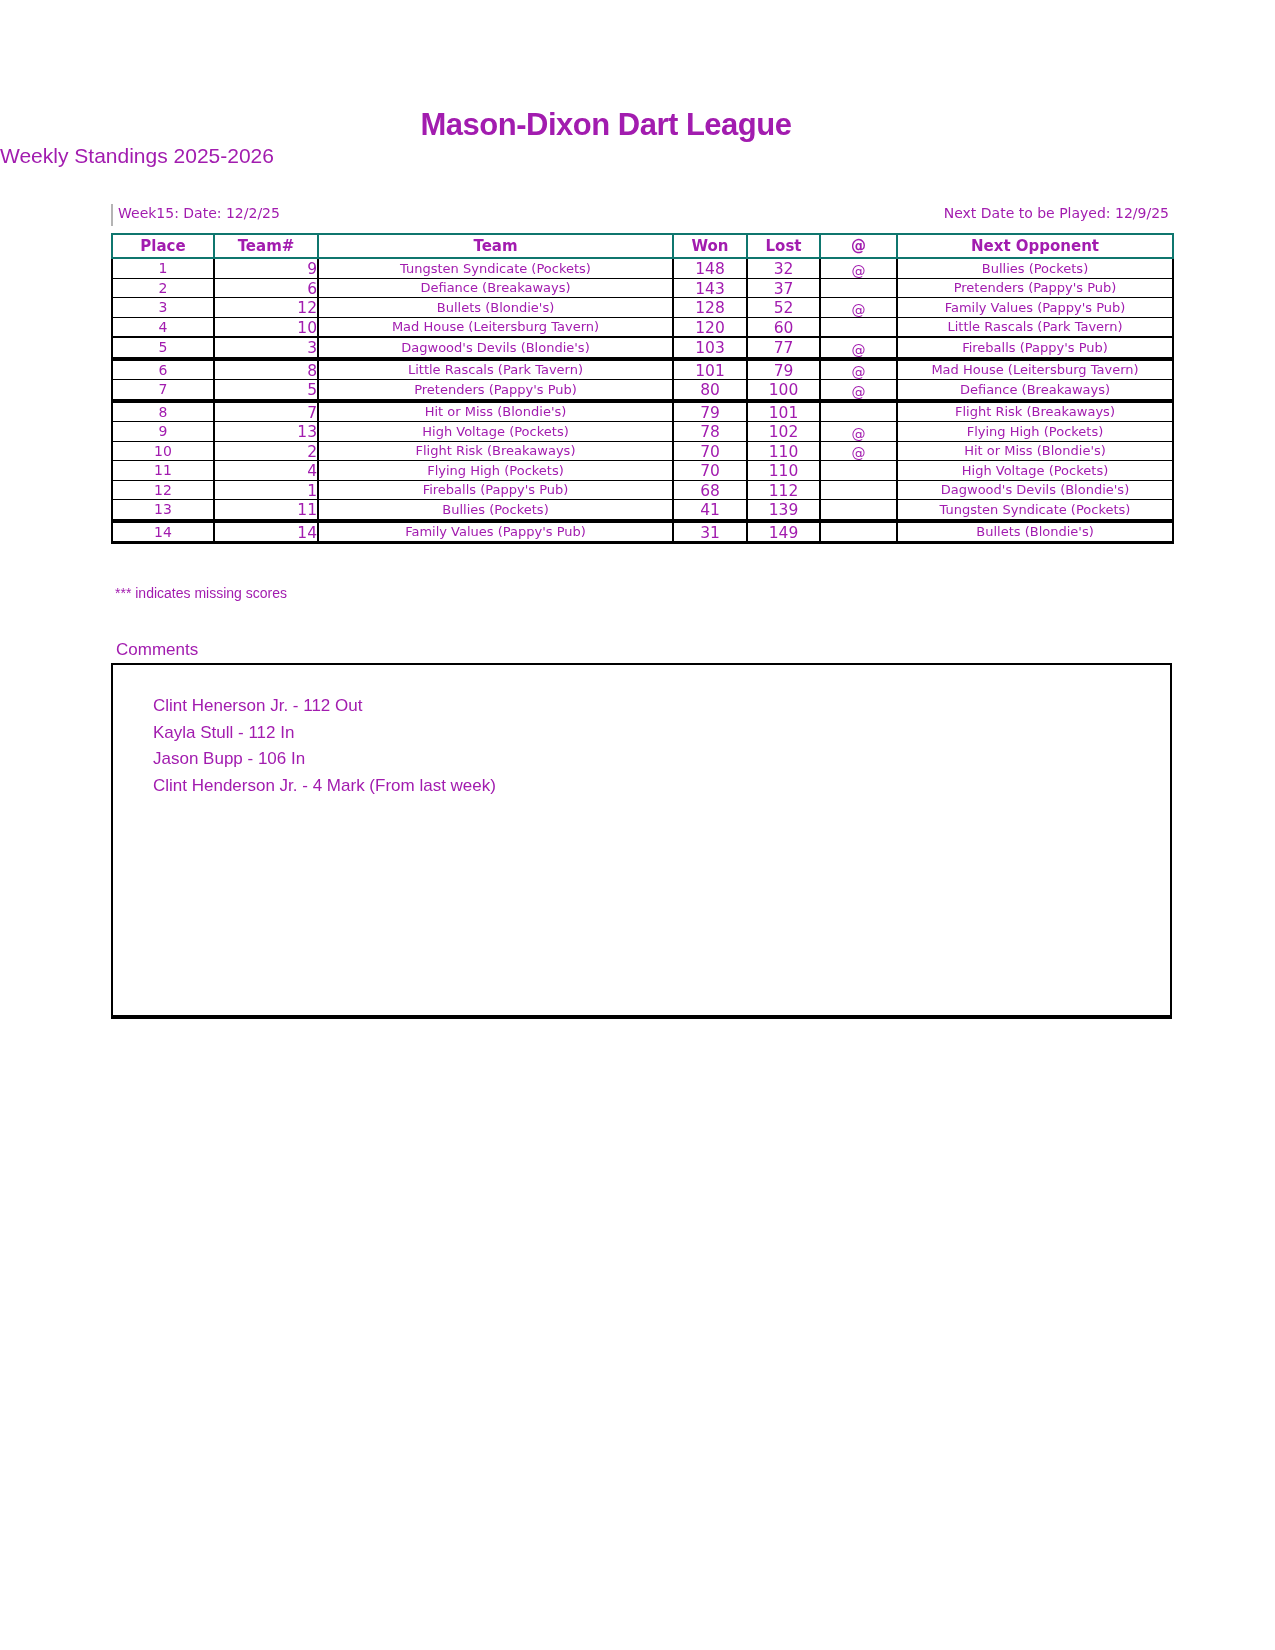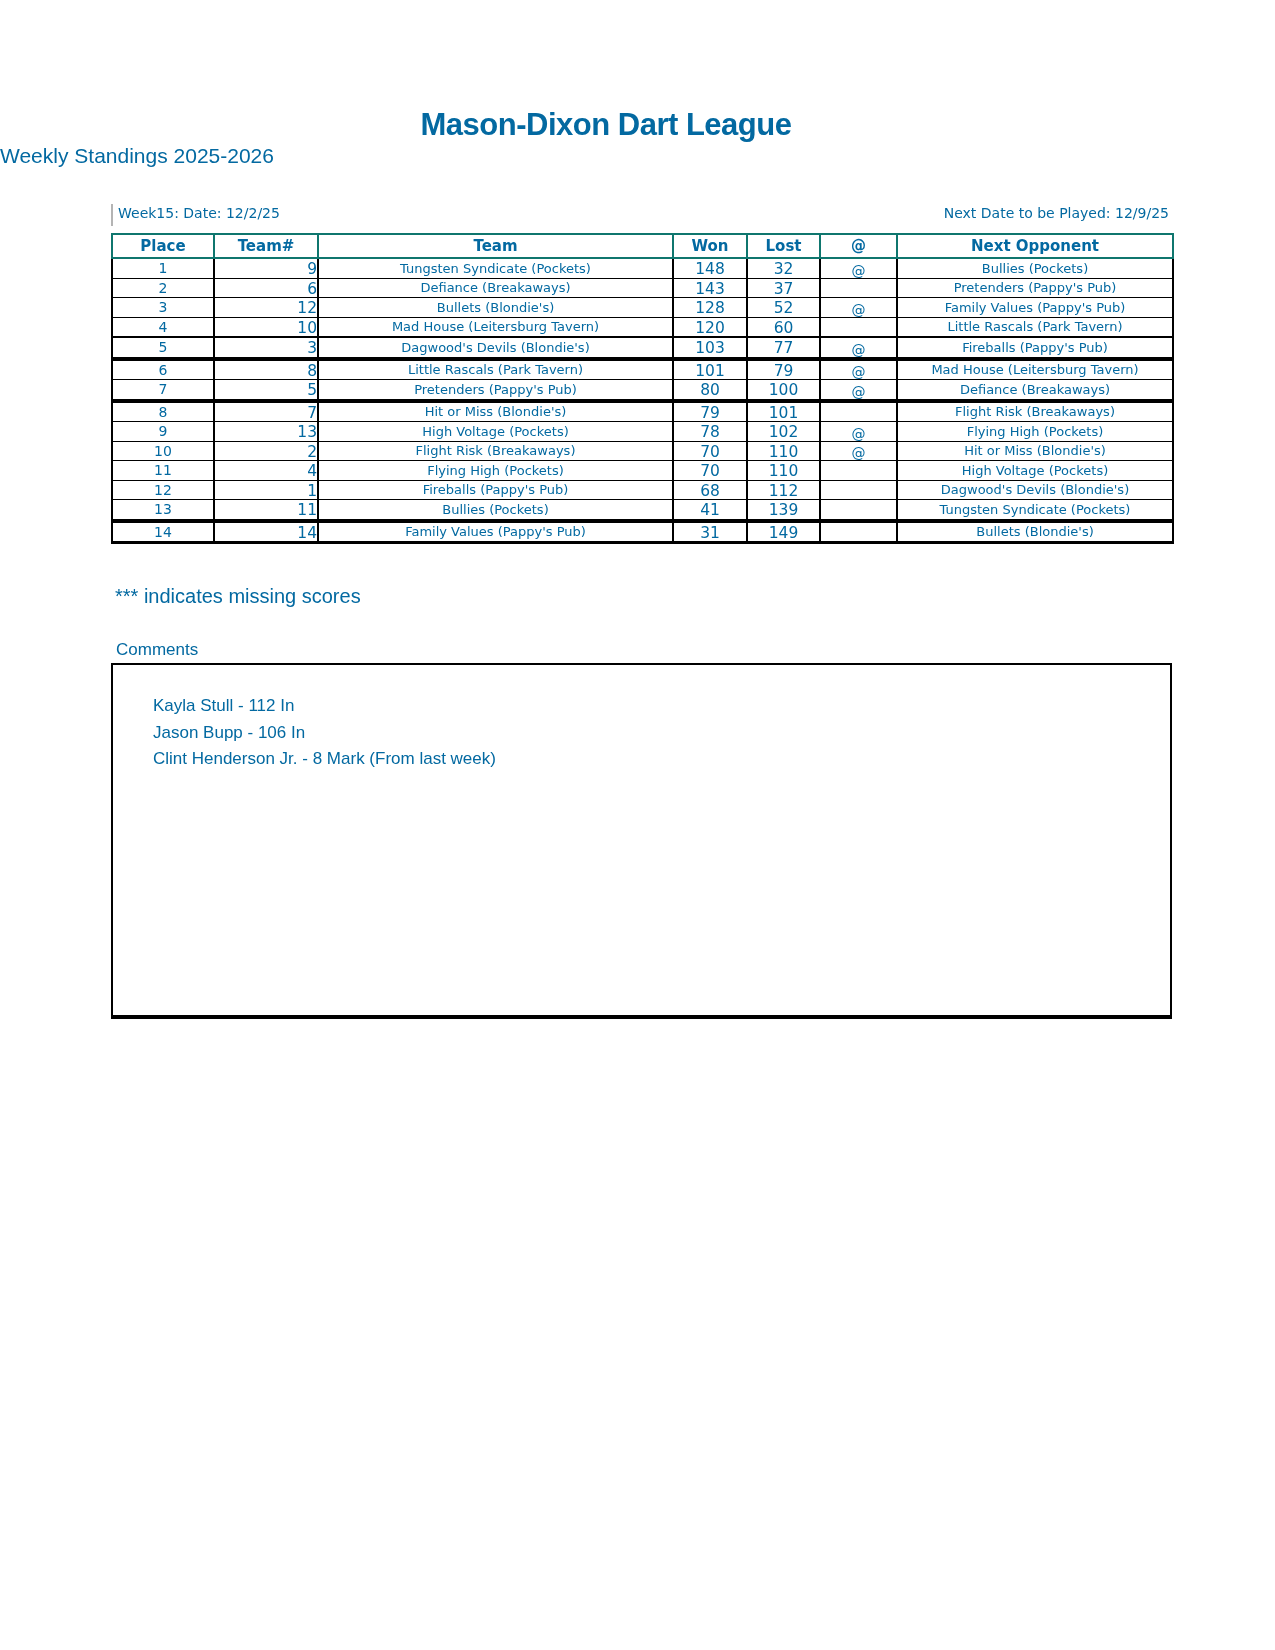--- a/index.html
+++ b/index.html
@@ -1,18 +1,18 @@
 <!DOCTYPE html>
 <html><head>
 <meta charset="utf-8">
 <style>
   html,body { margin:0; padding:0; background:#ffffff; }
   .page {
     position:relative; width:1275px; height:1650px; background:#ffffff;
-    overflow:hidden; color:#0369a1;
+    overflow:hidden; color:#a21caf;
   }
   .title {
     position:absolute; top:107px; left:0; width:1212px; text-align:center;
     font-family:"Liberation Sans", sans-serif; font-weight:bold; font-size:31px;
     letter-spacing:-0.5px;
   }
   .subtitle {
     position:absolute; top:144px; left:0; width:1212px; text-align:left;
     font-family:"Liberation Sans", sans-serif; font-weight:normal; font-size:21px;
   }
@@ -47,21 +47,21 @@
   tbody tr:nth-child(13) td { border-bottom:4px solid #000; }
 
   td.cell-place { text-align:center; vertical-align:middle; font-size:14px; }
   td.cell-teamnum { text-align:right; vertical-align:bottom; font-size:15.5px; line-height:1; padding-right:5px; padding-bottom:1px; }
   td.cell-team, td.cell-next { text-align:center; vertical-align:middle; font-size:13px; }
   td.cell-won, td.cell-lost { text-align:center; vertical-align:bottom; font-size:15.5px; line-height:1; padding-right:8px; padding-bottom:1px; }
   td.cell-at { text-align:center; vertical-align:bottom; font-size:14px; line-height:1; padding-bottom:2px; }
 
   .footnote {
     position:absolute; left:115px; top:585px;
-    font-family:"Liberation Sans", sans-serif; font-size:20px; white-space:pre;
+    font-family:"Liberation Sans", sans-serif; font-size:14px; white-space:pre;
   }
   .comments-label {
     position:absolute; left:116px; top:640px;
     font-family:"Liberation Sans", sans-serif; font-size:17px;
   }
   .comments-box {
     position:absolute; left:111px; top:663px; width:1057px; height:350px;
     border:2px solid #000; border-bottom-width:4px; background:#fff;
     box-sizing:content-box;
   }
@@ -233,19 +233,20 @@
           <td class="cell-next">Bullets (Blondie's)</td>
         </tr>
       </tbody>
   </table>
 
   <div class="footnote">*** indicates missing scores</div>
 
   <div class="comments-label">Comments</div>
   <div class="comments-box">
     <div class="lines" id="comment-lines">
+        <div>Clint Henerson Jr. - 112 Out</div>
         <div>Kayla Stull - 112 In</div>
         <div>Jason Bupp - 106 In</div>
-        <div>Clint Henderson Jr. - 8 Mark (From last week)</div>
+        <div>Clint Henderson Jr. - 4 Mark (From last week)</div>
       </div>
   </div>
 
 </div>
 
 </body></html>

